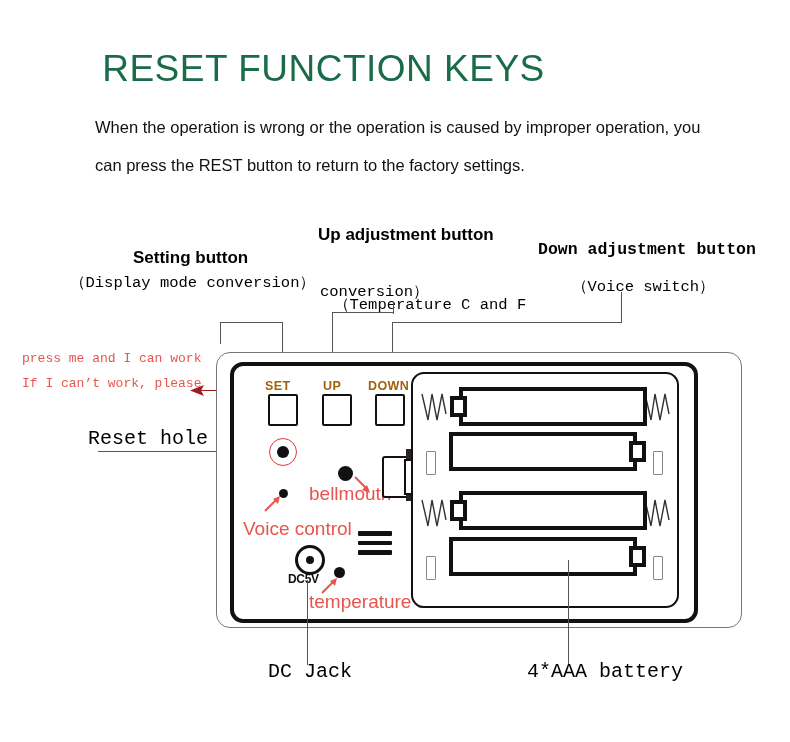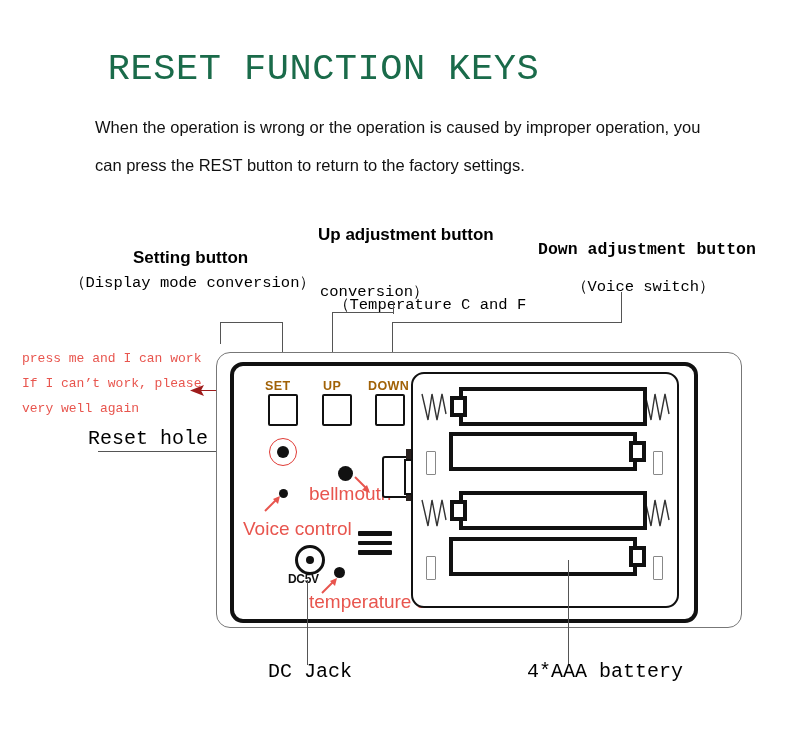--- a/index.html
+++ b/index.html
@@ -7,21 +7,21 @@
     width:790px;height:742px;position:relative;overflow:hidden;
     font-family:"Liberation Sans",sans-serif;
     -webkit-font-smoothing:antialiased;
   }
   .abs{position:absolute;}
 
   
   #page-title{
     left:0;top:48px;width:647px;text-align:center;
     font-size:37px;font-weight:400;letter-spacing:.5px;
-    color:#1a6b4a;font-family:Liberation Mono, monospace;
+    color:#1a6b4a;font-family:Liberation Sans, sans-serif;
   }
   #intro{
     left:95px;top:108px;width:625px;
     font-size:16.5px;line-height:38px;color:#111;
     font-family:"Liberation Sans",sans-serif;
   }
 
   
   .lbl-bold-sans{font-family:"Liberation Sans",sans-serif;font-weight:bold;font-size:17px;color:#000;white-space:nowrap;}
   .lbl-mono{font-family:"Liberation Mono",monospace;font-size:15.5px;color:#000;white-space:nowrap;}
@@ -116,21 +116,20 @@
 <div class="abs lead lead-v" style="left:393px;top:302px;height:12px;"></div>
 <div class="abs lead lead-h" style="left:393px;top:302px;width:0px;"></div>
 
 <div class="abs lead lead-h" style="left:392px;top:322px;width:230px;"></div>
 <div class="abs lead lead-v" style="left:392px;top:322px;height:62px;"></div>
 <div class="abs lead lead-v" style="left:621px;top:292px;height:31px;"></div>
 
 <div class="abs" style="left:22px;top:346px;">
   <div class="red-mono">press me and I can work</div>
   <div class="red-mono">If I can’t work, please</div>
-  <div class="red-mono">very well again</div>
 </div>
 
 <div class="red-line" style="left:200px;top:390px;width:82px;"></div>
 <svg class="arrow" style="left:190px;top:383px;" width="16" height="15">
   <polygon points="0,7.5 14,2 11,7.5 14,13" fill="#9e1b1b"></polygon>
 </svg>
 
 <div class="abs" style="left:281px;top:383px;width:1.6px;height:62px;background:#9e1b1b;"></div>
 
 <div class="abs lbl-mono-big" style="left:88px;top:427px;">Reset hole</div>

